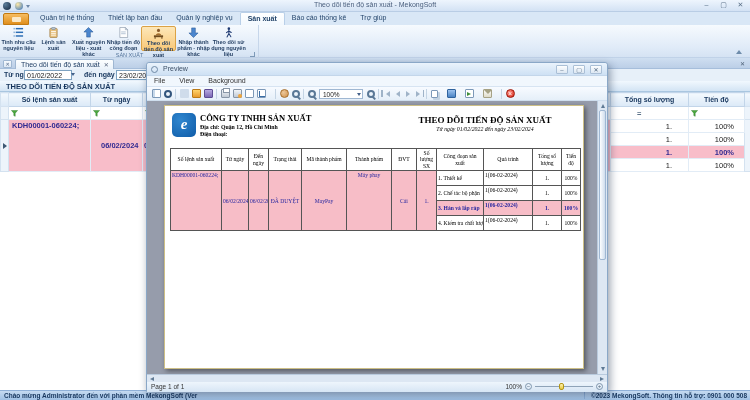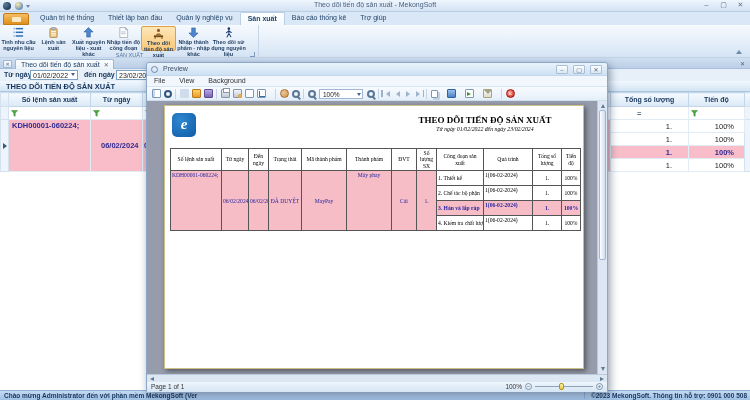--- a/index.html
+++ b/index.html
@@ -264,21 +264,21 @@
   <div id="doctabbar" class="abs">
     <span class="tablistbtn"></span>
     <div class="doctab">
       <span>Theo dõi tiến độ sản xuất</span><span class="x"></span>
     </div>
     <span class="tabbar-close"></span>
   </div>
 
   <div id="filterrow" class="abs">
     <label style="left:4px;">Từ ngày</label>
-    <input style="left: 30px; width: 48px;" value="01/02/2022">
+    <input style="left: 24px; width: 48px;" value="01/02/2022">
     <span class="dd" style="left:71px;"></span>
     <label style="left:84px;">đến ngày</label>
     <input style="left: 116px; width: 48px;" value="23/02/2024">
   </div>
 
   <div id="sectionheader" class="abs">THEO DÕI TIẾN ĐỘ SẢN XUẤT</div>
 
   <div id="grid" class="abs">
     <table>
       <colgroup>
@@ -405,20 +405,25 @@
       <span class="ic ic-mail"></span>
       <span class="ddc"></span>
       <span class="sep"></span>
       <span class="ic ic-red"></span>
       <span class="ddc"></span>
     </div>
 
     <div class="p-doc">
       <div class="page">
         <div class="logo">e</div>
+        <div class="company">
+          <div class="cname">CÔNG TY TNHH SẢN XUẤT</div>
+          <div class="cline">Địa chỉ: Quận 12, Hồ Chí Minh</div>
+          <div class="cline">Điện thoại:</div>
+        </div>
         <div class="rhead">
           <div class="rtitle">THEO DÕI TIẾN ĐỘ SẢN XUẤT</div>
           <div class="rsub">Từ ngày 01/02/2022 đến ngày 23/02/2024</div>
         </div>
         <table class="ptable">
           <colgroup>
             <col style="width:51px">
               <col style="width:27px">
               <col style="width:20px">
               <col style="width:33px">

